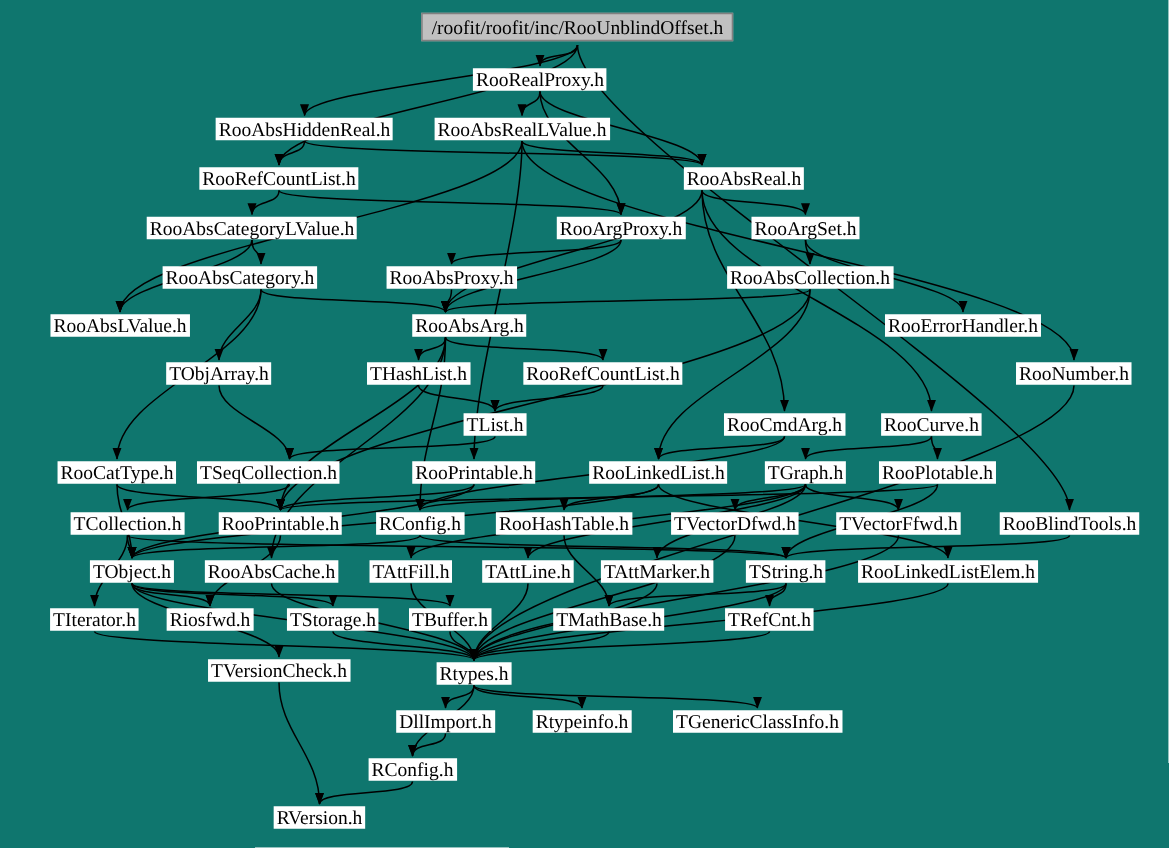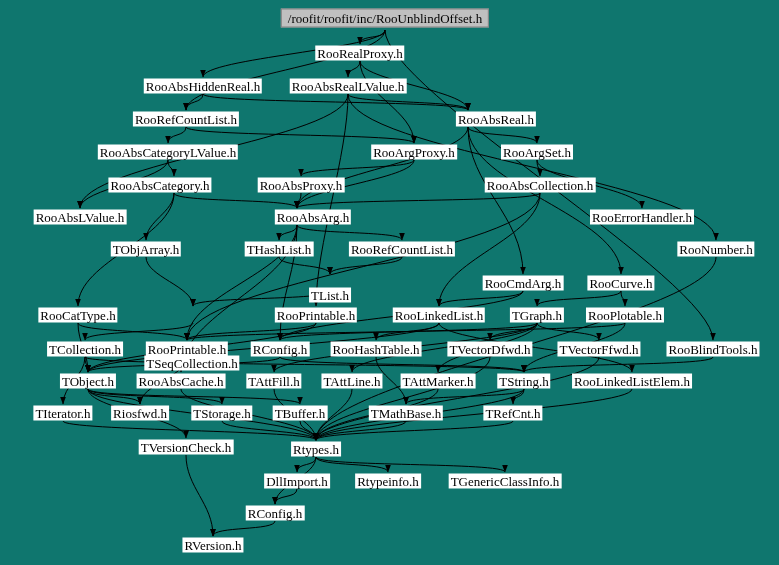--- a/index.html
+++ b/index.html
@@ -154,25 +154,25 @@
       <div class="node" data-interactable="true" style="left: 160px; top: 185px;">RooAbsCategory.h</div>
       <div class="node" data-interactable="true" style="left: 301px; top: 185px;">RooAbsProxy.h</div>
       <div class="node" data-interactable="true" style="left: 540px; top: 185px;">RooAbsCollection.h</div>
       <div class="node" data-interactable="true" style="left: 80px; top: 217px;">RooAbsLValue.h</div>
       <div class="node" data-interactable="true" style="left: 297px; top: 217px; margin-left: 16px;">RooAbsArg.h</div>
       <div class="node" data-interactable="true" style="left: 642px; top: 217px;">RooErrorHandler.h</div>
       <div class="node" data-interactable="true" style="left: 146px; top: 249px; text-align: center;">TObjArray.h</div>
       <div class="node" data-interactable="true" style="left: 279px; top: 249px;">THashList.h</div>
       <div class="node" data-interactable="true" style="left: 402px; top: 249px;">RooRefCountList.h</div>
       <div class="node" data-interactable="true" style="left: 716px; top: 249px;">RooNumber.h</div>
-      <div class="node" data-interactable="true" style="left: 330px; top: 283px; margin-top: 12px;">TList.h</div>
+      <div class="node" data-interactable="true" style="left: 330px; top: 283px;">TList.h</div>
       <div class="node" data-interactable="true" style="left: 523px; top: 283px;">RooCmdArg.h</div>
       <div class="node" data-interactable="true" style="left: 621px; top: 283px;">RooCurve.h</div>
       <div class="node" data-interactable="true" style="left: 78px; top: 315px;">RooCatType.h</div>
-      <div class="node" data-interactable="true" style="left: 192px; top: 315px; margin-top: 48px;">TSeqCollection.h</div>
+      <div class="node" data-interactable="true" style="left: 179px; top: 315px;">TSeqCollection.h</div>
       <div class="node" data-interactable="true" style="left: 316px; top: 315px;">RooPrintable.h</div>
       <div class="node" data-interactable="true" style="left: 439px; top: 315px;">RooLinkedList.h</div>
       <div class="node" data-interactable="true" style="left: 537px; top: 315px;">TGraph.h</div>
       <div class="node" data-interactable="true" style="left: 625px; top: 315px;">RooPlotable.h</div>
       <div class="node" data-interactable="true" style="left: 85px; top: 349px;">TCollection.h</div>
       <div class="node" data-interactable="true" style="left: 187px; top: 349px;">RooPrintable.h</div>
       <div class="node" data-interactable="true" style="left: 280px; top: 349px;">RConfig.h</div>
       <div class="node" data-interactable="true" style="left: 376px; top: 349px;">RooHashTable.h</div>
       <div class="node" data-interactable="true" style="left: 490px; top: 349px;">TVectorDfwd.h</div>
       <div class="node" data-interactable="true" style="left: 599px; top: 349px;">TVectorFfwd.h</div>

